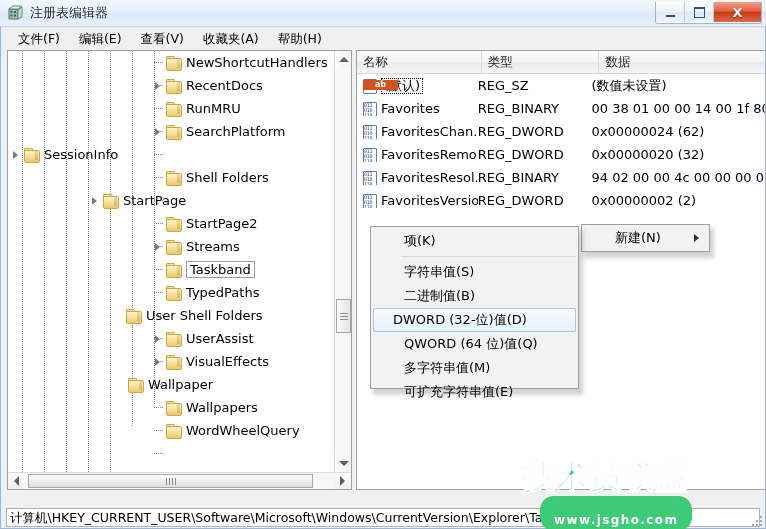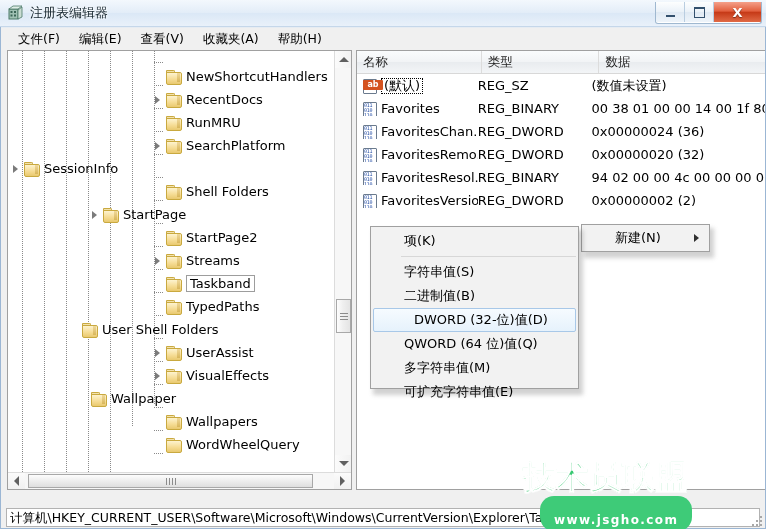--- a/index.html
+++ b/index.html
@@ -318,21 +318,21 @@
   .vicon { width: 15px; height: 14px; flex: 0 0 15px; margin-right: 4px; position: relative; }
   .vicon .page {
     position: absolute; left: 1px; top: 0;
     width: 12px; height: 13px;
     background: #ffffff;
     border: 1px solid #6a7a8d;
     border-radius: 1px;
   }
   .vicon .ab {
     position: absolute; left: 1px; top: 1px;
-    width: 20px; height: 10px;
+    width: 35px; height: 10px;
     font-size: 8px; font-weight: bold;
     color: #ffffff;
     background: #d4521f;
     text-align: center; line-height: 10px;
     border-radius: 1px;
   }
   .vicon .bits {
     position: absolute; left: 2px; top: 1px;
     width: 10px; height: 11px;
     font-size: 5px;
@@ -372,21 +372,21 @@
     white-space: nowrap;
     cursor: default;
   }
   .ctx-item.hl {
     background: linear-gradient(180deg, #f6fbff 0%, #e6f2fc 100%);
     border: 1px solid #a8c8e8;
     border-radius: 2px;
     height: 22px;
     line-height: 22px;
     margin: 0 2px;
-    padding-left: 40px;
+    padding-left: 19px;
   }
   .ctx-sep {
     height: 1px;
     background: #d7d7d7;
     margin: 3px 2px 3px 30px;
   }
   .sub-arrow {
     position: absolute;
     right: 10px; top: 8px;
     width: 0; height: 0;
@@ -520,21 +520,21 @@
             <div class="guide-h" style="left: 146px; width: 10px; top: 241px;"></div>
             <div class="guide-h" style="left: 146px; width: 10px; top: 264px;"></div>
             <div class="guide-h" style="left: 146px; width: 10px; top: 287px;"></div>
             <div class="guide-h" style="left: 146px; width: 10px; top: 310px;"></div>
             <div class="guide-h" style="left: 146px; width: 10px; top: 333px;"></div>
             <div class="guide-h" style="left: 146px; width: 10px; top: 356px;"></div>
             <div class="guide-h" style="left: 146px; width: 10px; top: 379px;"></div>
             <div class="guide-h" style="left: 146px; width: 10px; top: 402px;"></div>
           </div>
 
-        <div id="tree-items" style="position:absolute;left:0;top:0;width:327px;margin-top:14px;">
+        <div id="tree-items" style="position:absolute;left:0;top:0;width:327px;">
             <div class="tree-row" style="padding-left: 142px;">
               <span class="tw"></span>
               <span class="folder">
                 <span class="f-tab"></span>
                 <span class="f-body"></span>
                 <span class="f-side"></span>
               </span>
               <span class="tree-label">NewShortcutHandlers</span>
             </div>
             <div class="tree-row" style="padding-left: 142px;">
@@ -630,21 +630,21 @@
             </div>
             <div class="tree-row" style="padding-left: 142px;">
               <span class="tw"></span>
               <span class="folder">
                 <span class="f-tab"></span>
                 <span class="f-body"></span>
                 <span class="f-side"></span>
               </span>
               <span class="tree-label">TypedPaths</span>
             </div>
-            <div class="tree-row" style="padding-left: 58px;">
+            <div class="tree-row" style="padding-left: 102px;">
               <span class="tw"></span>
               <span class="folder">
                 <span class="f-tab"></span>
                 <span class="f-body"></span>
                 <span class="f-side"></span>
               </span>
               <span class="tree-label">User Shell Folders</span>
             </div>
             <div class="tree-row" style="padding-left: 142px;">
               <span class="tw">
@@ -661,21 +661,21 @@
               <span class="tw">
                 <span class="twisty"></span>
               </span>
               <span class="folder">
                 <span class="f-tab"></span>
                 <span class="f-body"></span>
                 <span class="f-side"></span>
               </span>
               <span class="tree-label">VisualEffects</span>
             </div>
-            <div class="tree-row" style="padding-left: 67px;">
+            <div class="tree-row" style="padding-left: 104px;">
               <span class="tw"></span>
               <span class="folder">
                 <span class="f-tab"></span>
                 <span class="f-body"></span>
                 <span class="f-side"></span>
               </span>
               <span class="tree-label">Wallpaper</span>
             </div>
             <div class="tree-row" style="padding-left: 142px;">
               <span class="tw"></span>
@@ -763,21 +763,21 @@
           </div>
           <div class="list-row">
             <div class="cell-name">
               <span class="vicon">
                 <span class="page"></span>
                 <span class="bits">011<br>010<br>110</span>
               </span>
               <span class="nm">FavoritesChan...</span>
             </div>
             <div class="cell-type">REG_DWORD</div>
-            <div class="cell-data">0x00000024 (36)</div>
+            <div class="cell-data">0x00000024 (62)</div>
           </div>
           <div class="list-row">
             <div class="cell-name">
               <span class="vicon">
                 <span class="page"></span>
                 <span class="bits">011<br>010<br>110</span>
               </span>
               <span class="nm">FavoritesRemo...</span>
             </div>
             <div class="cell-type">REG_DWORD</div>

